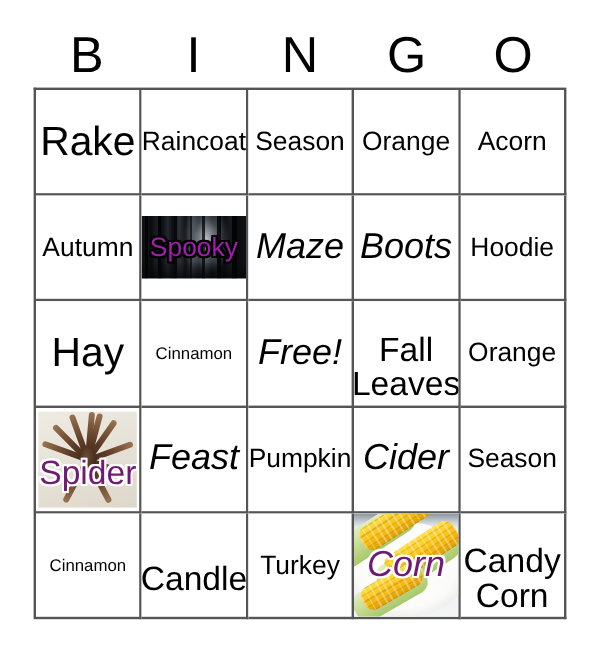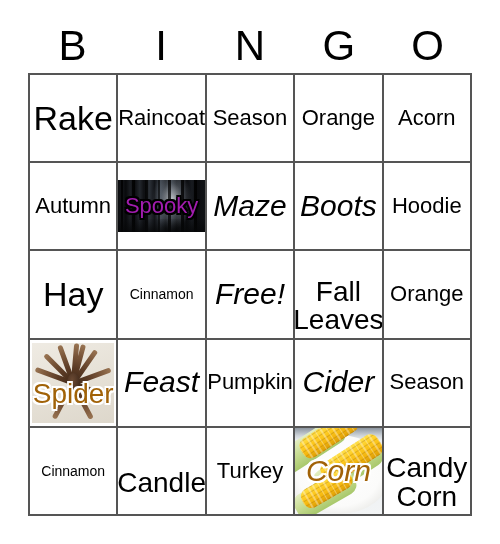--- a/index.html
+++ b/index.html
@@ -84,21 +84,21 @@
   .fs-34 { font-size: 34px; }
   .fs-30 { font-size: 30px; font-style: italic; }
   .fs-27 { font-size: 22px; }
   .fs-24 { font-size: 28px; margin-top: 24px; }
   .fs-22 { font-size: 22px; }
   .fs-19 { font-size: 22px; }
   .fs-17 { font-size: 14px; }
 
   
   .outlined {
-    color: #a16207;
+    color: #701a75;
     text-shadow:
       -1.6px -1.6px 0 #ffffff,  1.6px -1.6px 0 #ffffff,
       -1.6px  1.6px 0 #ffffff,  1.6px  1.6px 0 #ffffff,
       -1.6px 0 0 #ffffff,  1.6px 0 0 #ffffff,
        0 -1.6px 0 #ffffff,  0  1.6px 0 #ffffff;
   }
   .outlined-dark {
     color: #a21caf;
     text-shadow:
       -1.6px -1.6px 0 #000000,  1.6px -1.6px 0 #000000,

